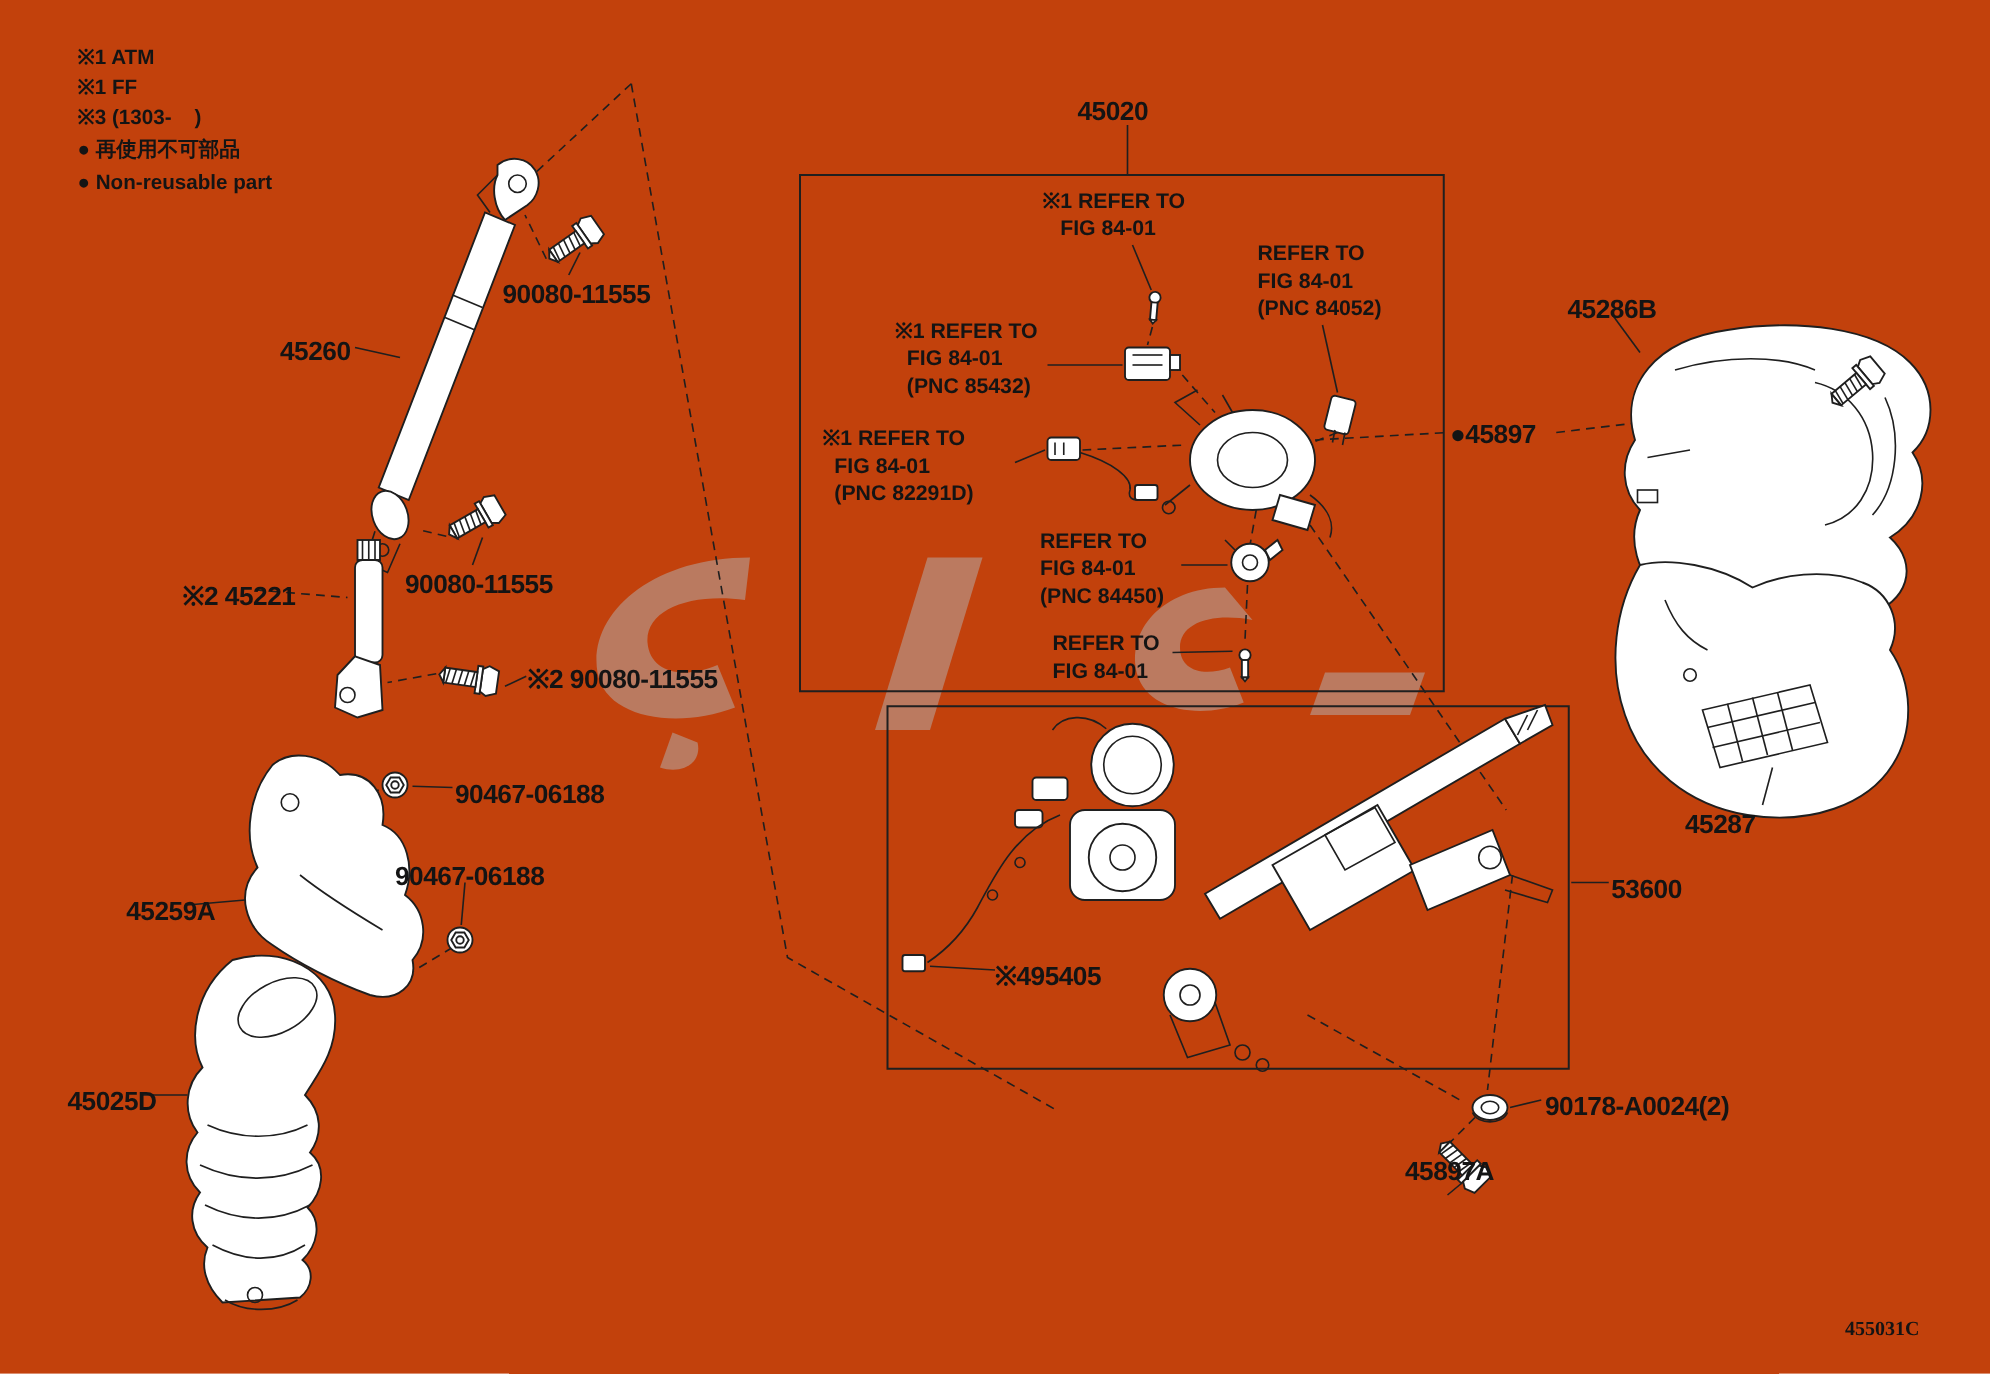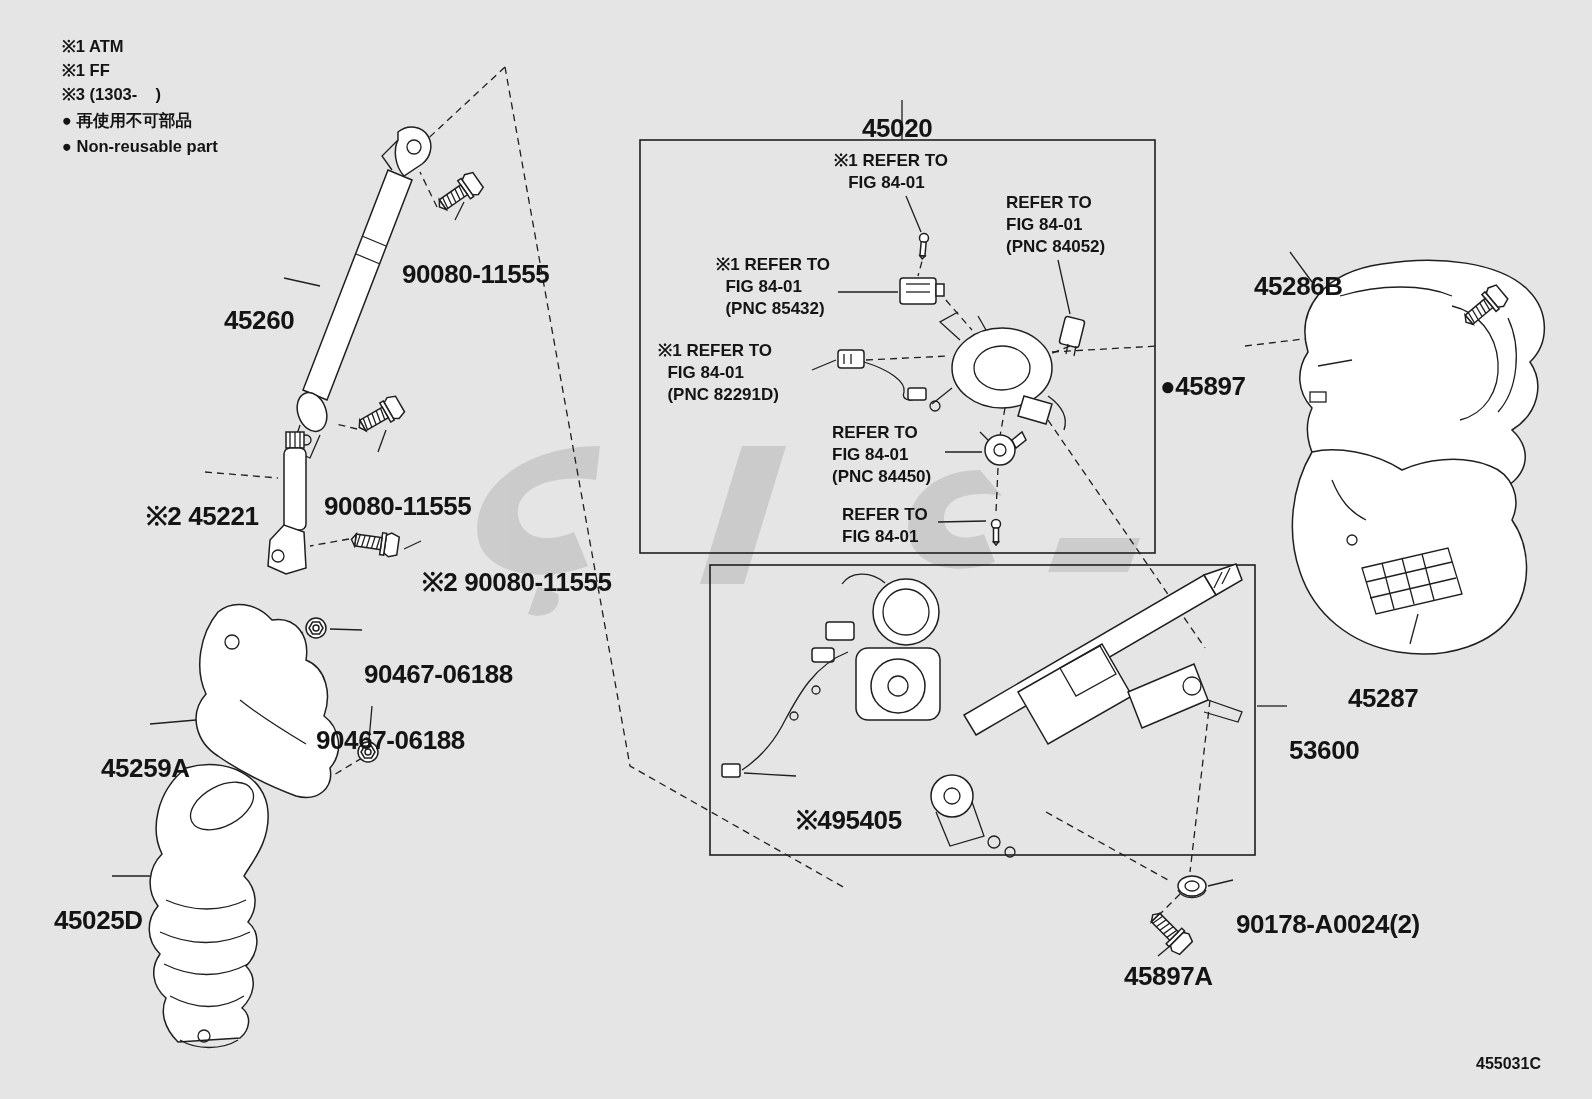--- a/index.html
+++ b/index.html
@@ -1,23 +1,23 @@
 <!DOCTYPE html>
 <html><head>
 <meta charset="utf-8">
 <style>
   html,body{margin:0;padding:0;background:#ffffff;}
-  #stage{position:relative;width:1592px;height:1099px;background:#e5e5e5;overflow:hidden;
+  #stage{position:relative;width:1592px;height:1099px;background:#c2410c;overflow:hidden;
          font-family:"Liberation Sans",sans-serif;}
   #art{position:absolute;left:0;top:0;}
   .lbl{position:absolute;font-weight:bold;color:#141414;white-space:pre;
        font-family:"Liberation Sans",sans-serif;font-size:17px;line-height:1.3;}
-  .pn{font-size:26px;letter-spacing:-0.4px;margin-top:36px;}
+  .pn{font-size:21px;letter-spacing:-0.4px;}
   .legend{font-size:16.5px;}
-  .code{font-size:16px;}
+  .code{font-size:16px;font-family:Liberation Serif, serif;}
   svg .ln{stroke:#1f1f1f;stroke-width:1.3;fill:none;}
   svg .dash{stroke:#1f1f1f;stroke-width:1.3;fill:none;stroke-dasharray:7 5;}
   svg .sh{stroke:#1f1f1f;stroke-width:1.5;fill:#ffffff;}
   svg .shn{stroke:#1f1f1f;stroke-width:1.3;fill:none;}
   svg .box{stroke:#1f1f1f;stroke-width:1.6;fill:none;}
 </style>
 </head>
 <body>
 
 <div id="stage">

